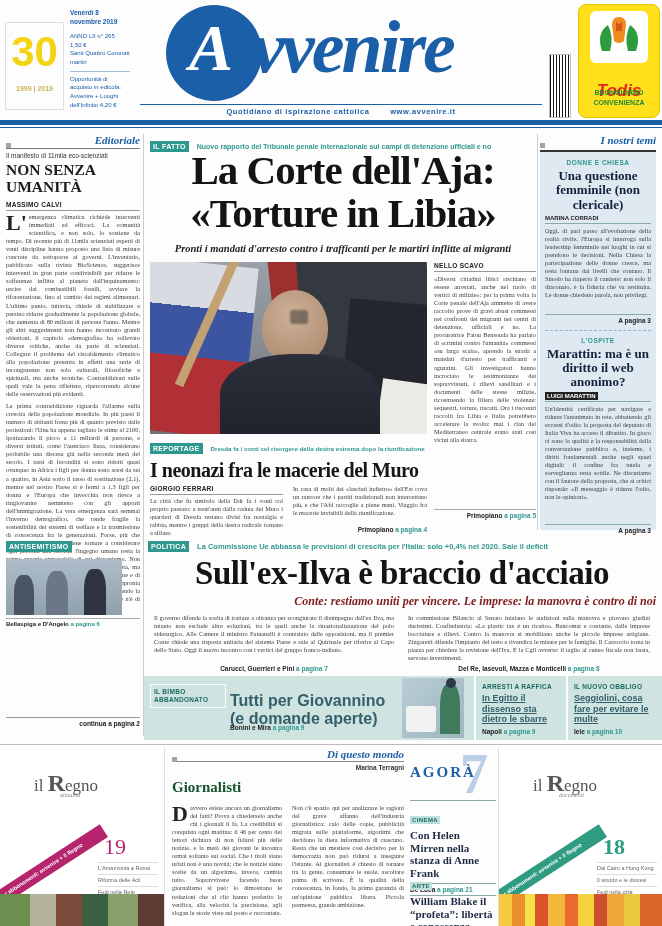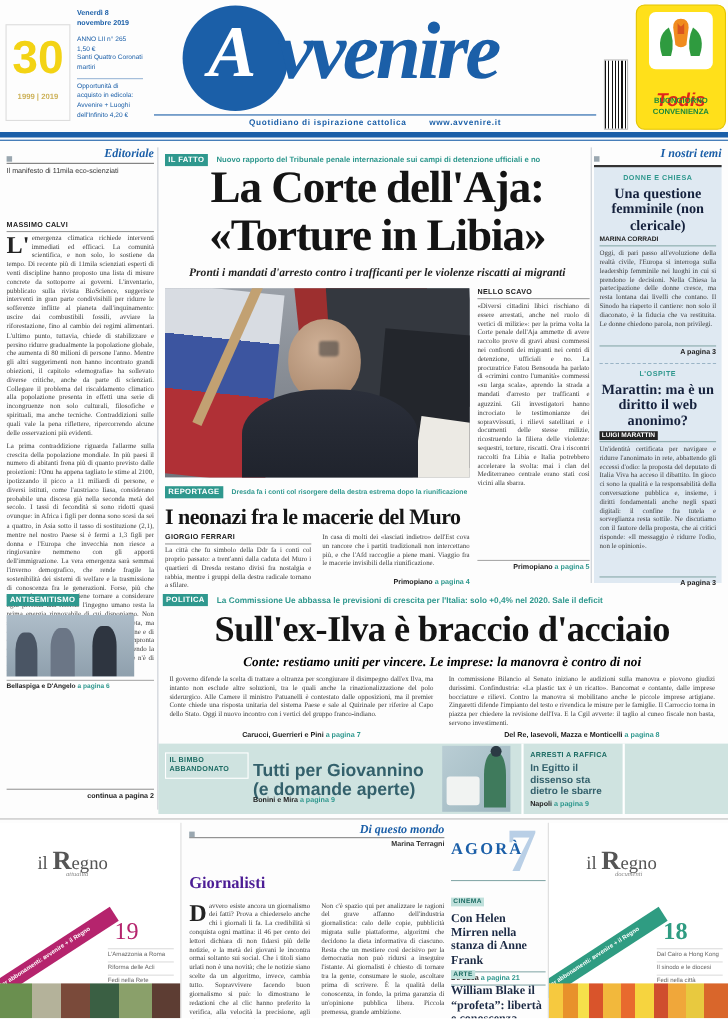--- a/index.html
+++ b/index.html
@@ -80,40 +80,40 @@
   
   #segre{left:6px;top:536px;width:134px;height:136px;}
   #segre .t{font:bold 16px/1.08 "Liberation Serif",serif;color:#111;margin-top:3px;}
   #segre .ph{width:116px;height:56px;margin-top:5px;position:relative;overflow:hidden;
              background:linear-gradient(180deg,#aebdc9,#8fa0ad);}
   #segre .cr{border-top:1px solid #aaa;margin-top:3px;padding-top:2px;font-size:6px;}
   
   #ilva{left:148px;top:536px;width:508px;height:136px;}
   #ilva .kt{white-space:nowrap;}
   #ilva .h{text-align:center;font:bold 33px/1 "Liberation Serif",serif;color:#141414;letter-spacing:-.5px;margin-top:3px;}
-  #ilva .s{text-align:center;font:italic bold 12px "Liberation Serif",serif;color:#000000;margin-top:4px;}
+  #ilva .s{text-align:right;font:italic bold 12px "Liberation Serif",serif;color:#7f1d1d;margin-top:4px;}
   #ilva .cols{position:relative;margin-top:5px;height:48px;}
   #ilva .c1{position:absolute;left:6px;top:0;width:240px;}
   #ilva .c2{position:absolute;left:260px;top:0;width:242px;}
   #ilva .fr{position:relative;height:12px;margin-top:3px;}
   #ilva .f1{position:absolute;left:6px;width:240px;text-align:center;}
   #ilva .f2{position:absolute;left:260px;width:242px;text-align:center;}
   
   #strip{left:144px;top:676px;width:518px;height:64px;background:#cfe3e0;}
   #strip .kk{font:bold 6.5px/1.2 "Liberation Sans",sans-serif;color:#1c6b63;letter-spacing:.3px;text-transform:uppercase;}
   #strip .tt{font:bold 16px/1.1 "Liberation Sans",sans-serif;color:#33606b;}
   #s1k{position:absolute;left:6px;top:8px;width:68px;border:1px solid #fff;padding:3px;}
   #s1t{position:absolute;left:86px;top:16px;width:166px;}
   #s1f{position:absolute;left:86px;top:48px;width:166px;}
   #sph{position:absolute;left:258px;top:2px;width:62px;height:60px;overflow:hidden;background:linear-gradient(135deg,#b9cdd4,#9db6bf);}
   #strip .wr1{position:absolute;left:330px;top:0;width:2px;height:64px;background:#fff;}
   #strip .wr2{position:absolute;left:422px;top:0;width:2px;height:64px;background:#fff;}
   #s2{position:absolute;left:338px;top:7px;width:80px;}
   #s3{position:absolute;left:430px;top:7px;width:84px;}
-  #strip .tt2{font:bold 9px/1.2 "Liberation Sans",sans-serif;color:#33606b;margin-top:2px;}
+  #strip .tt2{font:bold 9px/1.2 "Liberation Sans",sans-serif;color:#33606b;margin-top:2px;text-decoration:underline;}
   #strip .ft{margin-top:3px;}
   
   #hrb{left:0;top:744px;width:662px;height:1px;background:#bbb;}
   .regno{top:748px;width:164px;height:178px;background:#fff;overflow:hidden;}
   #regnoL{left:0;border-right:1px solid #ddd;}
   #regnoR{left:498px;border-left:1px solid #ddd;}
   .regno .bigR1{position:absolute;left:-6px;top:-14px;font:bold 62px "Liberation Serif",serif;color:transparent;-webkit-text-stroke:2px currentColor;}
   .regno .bigR2{position:absolute;left:-8px;top:58px;font:bold 84px "Liberation Serif",serif;color:transparent;-webkit-text-stroke:2.5px currentColor;}
   .regno .wm{position:absolute;left:34px;top:22px;font:17px "Liberation Serif",serif;color:#555;}
   .regno .wm .R{font-size:24px;font-weight:bold;}
@@ -131,21 +131,21 @@
   #regnoR{color:#2f9c82;}
   #regnoR .num{color:#2f9c82;font-weight:bold;}
   #regnoR .ribbon{background:#2f9c82;}
   #regnoR .items div.last{color:#2f9c82;font-weight:bold;}
   #regnoR .strip{background:linear-gradient(90deg,#f6c93f 0 8%,#e8912b 8% 16%,#f6e04a 16% 22%,#d9542b 22% 30%,#f2b83c 30% 40%,#e86a2e 40% 48%,#f6d43f 48% 58%,#cf4e2e 58% 66%,#f0a73a 66% 76%,#e8c93f 76% 86%,#d9662b 86% 100%);}
   
   #barticle{left:172px;top:748px;width:232px;height:178px;}
   #ba-head{position:relative;height:13px;border-bottom:1px solid #888;}
   #ba-head .sechead{float:right;}
   #ba-auth{text-align:right;font:bold 6.5px "Liberation Sans",sans-serif;color:#333;margin-top:2px;}
-  #ba-title{font:bold 15px "Liberation Serif",serif;color:#4c1d95;margin-top:24px;}
+  #ba-title{font:bold 15px "Liberation Serif",serif;color:#14532d;margin-top:8px;}
   #ba-cols{position:relative;margin-top:8px;height:118px;}
   #ba-cols .c1{position:absolute;left:0;top:0;width:110px;height:118px;}
   #ba-cols .c2{position:absolute;left:120px;top:0;width:112px;height:118px;}
   
   #agora{left:410px;top:748px;width:86px;height:178px;}
   #agora .num7{position:absolute;right:8px;top:-6px;font:bold 56px "Liberation Serif",serif;color:#b9cfe6;}
   #agora .logo{position:absolute;left:0;top:16px;font:bold 15px "Liberation Serif",serif;color:#1b5fa8;letter-spacing:2px;}
   #agora .rule{position:absolute;left:0;top:52px;width:86px;height:1px;background:#8aa;}
   .ag-kick{display:inline-block;background:#bfe0db;color:#1c6b63;font:bold 6px "Liberation Sans",sans-serif;padding:1px 2px;letter-spacing:.4px;}
   .ag-title{font:bold 11px/1.15 "Liberation Serif",serif;color:#1d2b45;margin:3px 0;}
@@ -217,37 +217,38 @@
   <div class="abs" id="bluebar2"></div>
 
   <div class="abs vr" style="left:143px;top:134px;height:602px;"></div>
   <div class="abs vr" style="left:537px;top:134px;height:396px;"></div>
 
   <div class="abs" id="ed-head">
     <span class="sq"></span>
     <span class="sechead">Editoriale</span>
   </div>
   <div class="abs" id="ed-kicker">Il manifesto di 11mila eco-scienziati</div>
+  <div class="abs" id="ed-title">NON SENZA UMANITÀ</div>
   <div class="abs byline" id="ed-byline">MASSIMO CALVI</div>
   <div class="abs tiny" id="ed-body">
     <span class="dropcap">L'</span>
     <p>emergenza climatica richiede interventi immediati ed efficaci. La comunità scientifica, e non solo, lo sostiene da tempo. Di recente più di 11mila scienziati esperti di venti discipline hanno proposto una lista di misure concrete da sottoporre ai governi. L'inventario, pubblicato sulla rivista BioScience, suggerisce interventi in gran parte condivisibili per ridurre le sofferenze inflitte al pianeta dall'inquinamento: uscire dai combustibili fossili, avviare la riforestazione, fino al cambio dei regimi alimentari. L'ultimo punto, tuttavia, chiede di stabilizzare e persino ridurre gradualmente la popolazione globale, che aumenta di 80 milioni di persone l'anno. Mentre gli altri suggerimenti non hanno incontrato grandi obiezioni, il capitolo «demografia» ha sollevato diverse critiche, anche da parte di scienziati. Collegare il problema del riscaldamento climatico alla popolazione presenta in effetti una serie di incongruenze non solo culturali, filosofiche e spirituali, ma anche tecniche. Contraddizioni sulle quali vale la pena riflettere, ripercorrendo alcune delle osservazioni più evidenti.</p>
     <p>La prima contraddizione riguarda l'allarme sulla crescita della popolazione mondiale. In più paesi il numero di abitanti frena più di quanto previsto dalle proiezioni: l'Onu ha appena tagliato le stime al 2100, ipotizzando il picco a 11 miliardi di persone, e diversi istituti, come l'austriaco Iiasa, considerano probabile una discesa già nella seconda metà del secolo. I tassi di fecondità si sono ridotti quasi ovunque: in Africa i figli per donna sono scesi da sei a quattro, in Asia sotto il tasso di sostituzione (2,1), mentre nel nostro Paese si è fermi a 1,3 figli per donna e l'Europa che invecchia non riesce a ringiovanire nemmeno con gli apporti dell'immigrazione. La vera emergenza sarà semmai l'inverno demografico, che rende fragile la sostenibilità dei sistemi di welfare e la trasmissione di conoscenza fra le generazioni. Forse, più che contare le persone, conviene tornare a considerare ogni persona una risorsa: l'ingegno umano resta la prima energia rinnovabile di cui disponiamo. Non sarà riducendo i nati che si salverà il pianeta, ma cambiando stili di vita e modelli di produzione e di consumo. E se davvero il problema è l'impronta dell'era umana, come si può rimediare spegnendo la vita? Forse riducendo l'ingiustizia, di vita ce n'è di più.</p>
   </div>
   <div class="abs foot" id="ed-foot">continua a pagina 2</div>
 
   <div class="abs" id="lead-kicker">
     <span class="kbox">IL FATTO</span>
     <span class="ktext">Nuovo rapporto del Tribunale penale internazionale sui campi di detenzione ufficiali e no</span>
   </div>
   <div class="abs hl" id="lead-hl">
     <div>La Corte dell'Aja:</div>
     <div>«Torture in Libia»</div>
   </div>
-  <div class="abs" id="lead-sub">Pronti i mandati d'arresto contro i trafficanti per le violenze riscatti ai migranti</div>
+  <div class="abs" id="lead-sub">Pronti i mandati d'arresto contro i trafficanti per le martiri inflitte ai migranti</div>
 
   <div class="abs" id="photo-main">
     <div class="flagL"></div>
     <div class="flagR"></div>
     <div class="flagD1"></div>
     <div class="flagD2"></div>
     <div class="pole"></div>
     <div class="paper"></div>
     <div class="head"></div>
     <div class="headmark"></div>
@@ -355,20 +356,28 @@
     <div class="wr1"></div>
     <div class="wr2"></div>
     <div id="s2">
       <div class="kk">ARRESTI A RAFFICA</div>
       <div class="tt2">In Egitto il dissenso sta dietro le sbarre</div>
       <div class="foot ft">
         <span>Napoli</span>
         <span class="pg">a pagina 9</span>
       </div>
     </div>
+    <div id="s3">
+      <div class="kk">IL NUOVO OBBLIGO</div>
+      <div class="tt2">Seggiolini, cosa fare per evitare le multe</div>
+      <div class="foot ft">
+        <span>Iele</span>
+        <span class="pg">a pagina 10</span>
+      </div>
+    </div>
   </div>
 
   <div class="abs" id="hrb"></div>
 
   <div class="abs regno" id="regnoL">
     <div class="bigR1">R</div>
     <div class="wm">
       <span>il </span><span class="R">R</span><span>egno</span>
     </div>
     <div class="sub">attualità</div>

